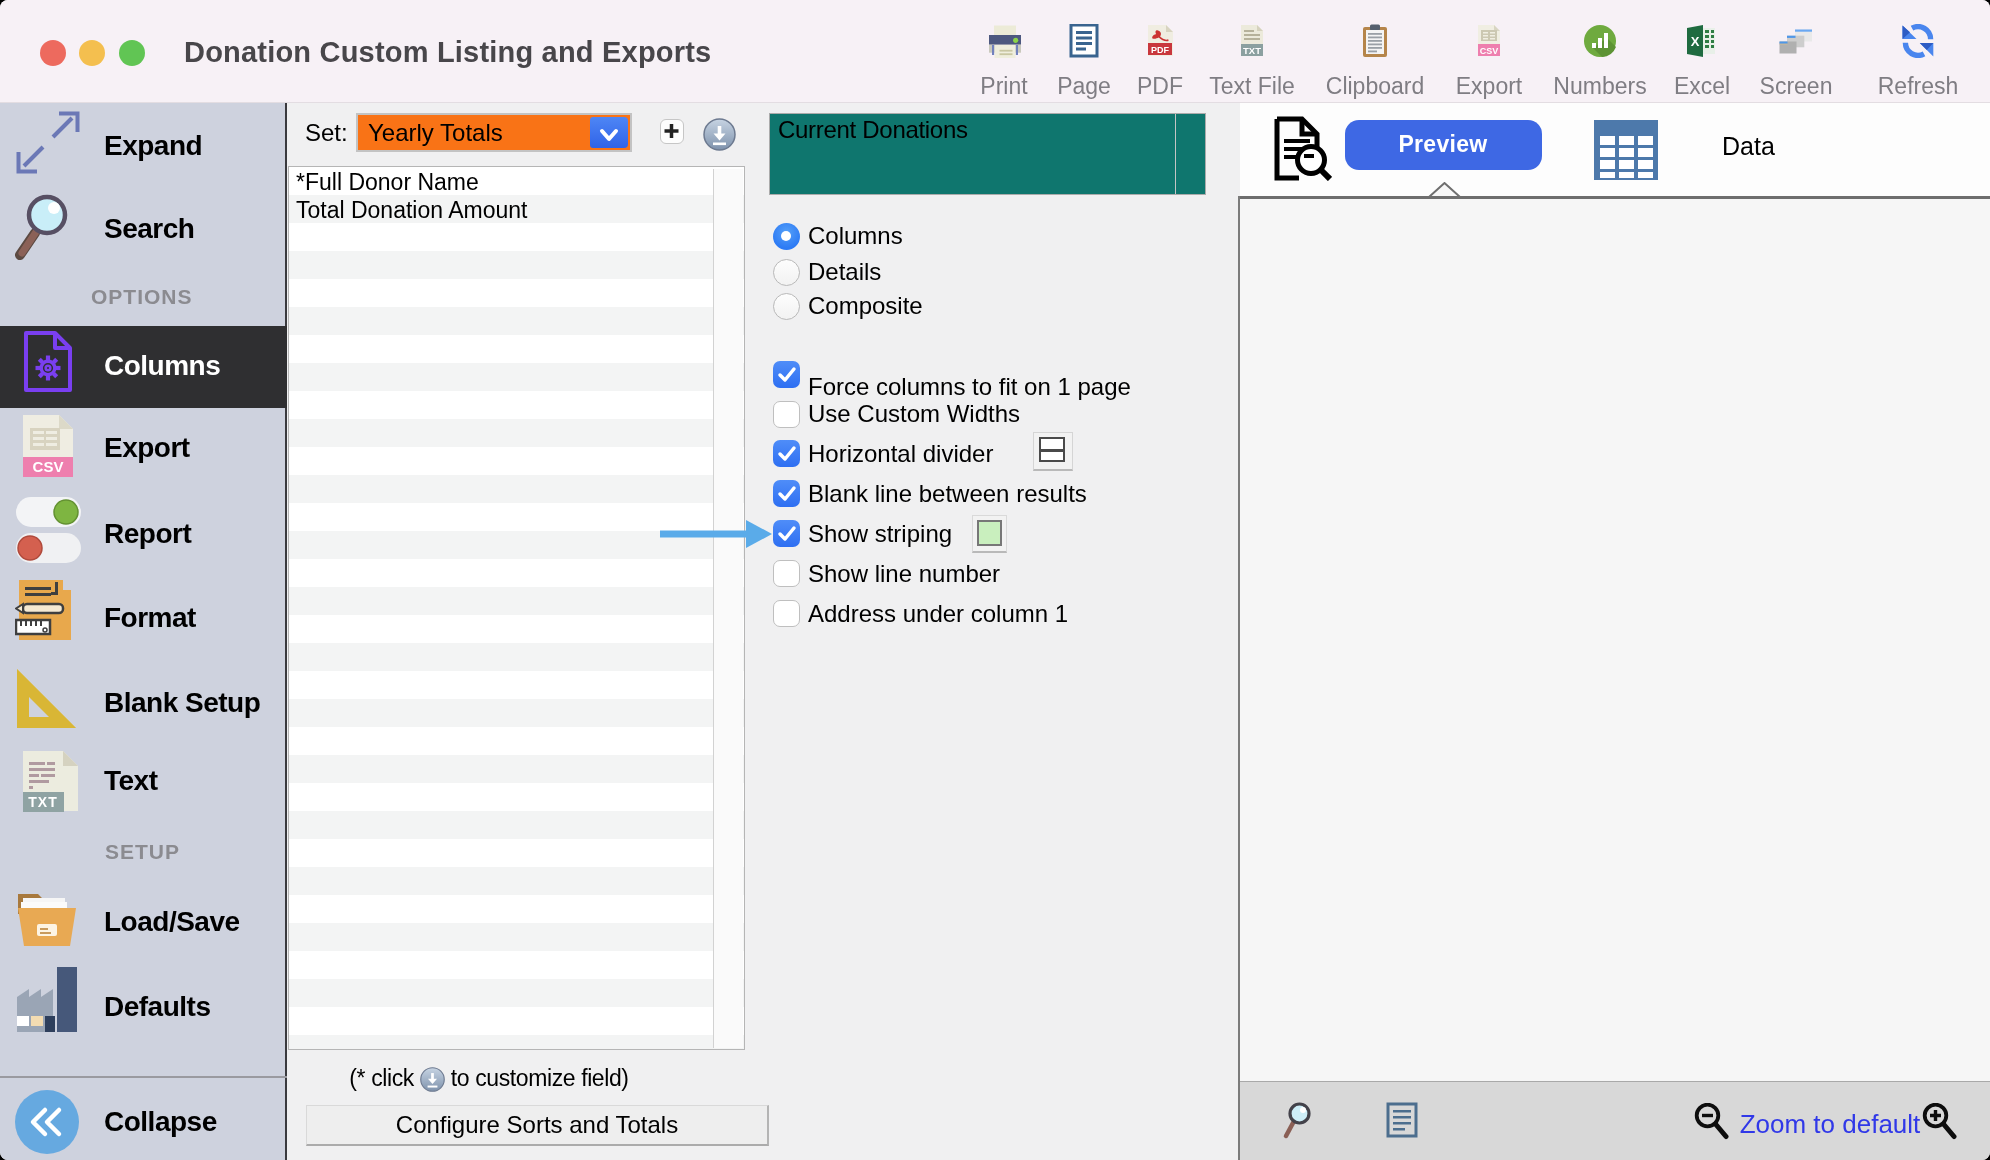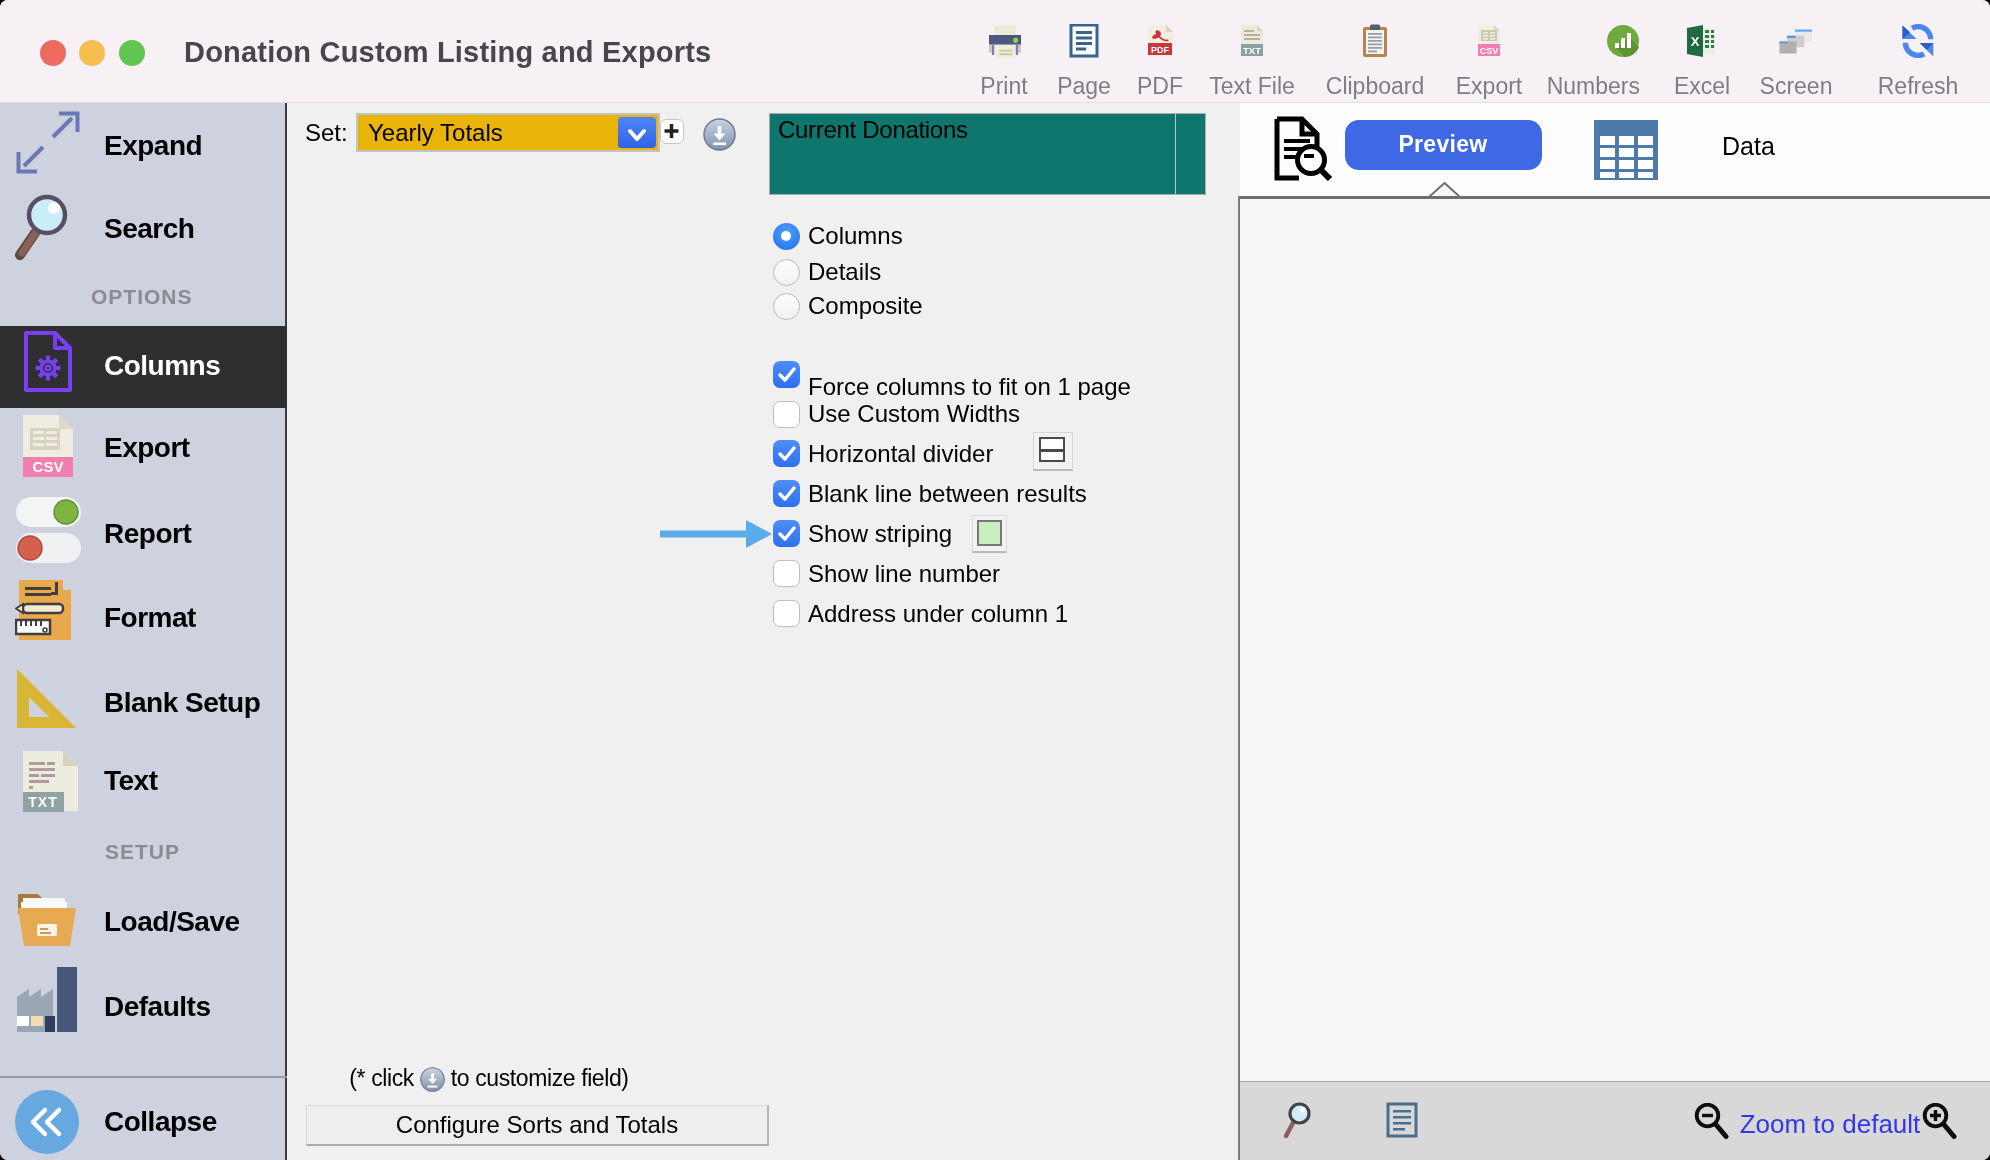--- a/index.html
+++ b/index.html
@@ -11,21 +11,21 @@
 .tbi{position:absolute;top:24px;width:80px;display:flex;flex-direction:column;align-items:center;}
 .tbi .lbl{margin-top:15px;font-size:23px;color:#7f7d83;white-space:nowrap;}
 
 .sidebar{position:absolute;top:103px;left:0;width:287px;height:1057px;background:#ced2de;border-right:2px solid #3a3a3e;box-sizing:border-box;}
 .sblbl{position:absolute;left:104px;transform:translateY(-50%);font-weight:bold;font-size:28px;letter-spacing:-0.5px;color:#000;white-space:nowrap;}
 .sbhdr{position:absolute;transform:translateY(-50%);font-weight:bold;font-size:21px;color:#8b8b90;letter-spacing:1px;}
 .selrow{position:absolute;left:0;top:223px;width:287px;height:82px;background:#2f2f31;}
 
 .mid{position:absolute;top:103px;left:289px;width:951px;height:1057px;background:#f0f0f1;}
 .setlbl{position:absolute;left:16px;top:16px;font-size:24px;color:#000;}
-.dd{position:absolute;left:67px;top:10px;width:304px;height:39px;background:#eab308;border:2px solid #c3c3c3;box-sizing:border-box;}
+.dd{position:absolute;left:67px;top:10px;width:276px;height:39px;background:#f97316;border:2px solid #c3c3c3;box-sizing:border-box;}
 .ddtxt{position:absolute;left:10px;top:50%;transform:translateY(-50%);font-size:24px;}
 .ddbtn{position:absolute;right:2px;top:2px;bottom:2px;width:38px;background:linear-gradient(#4e86f5,#3063e8);border-radius:3px 4px 4px 3px;}
 .plusbtn{position:absolute;left:371px;top:16px;width:24px;height:25px;background:#fdfdfd;border:1.5px solid #c6c6c6;border-radius:6px;box-sizing:border-box;}
 .list{position:absolute;left:-1px;top:63px;width:457px;height:884px;background:#fff;border:1.5px solid #b5b5b5;box-sizing:border-box;
   background-image:repeating-linear-gradient(#fff 0px,#fff 28px,#f3f4f4 28px,#f3f4f4 56px);background-origin:content-box;}
 .scrolltrack{position:absolute;right:1.5px;top:1.5px;bottom:1.5px;width:29px;background:#fafafa;border-left:1px solid #d2d2d2;}
 .lrow{position:absolute;left:7px;font-size:23px;color:#000;transform:translateY(-50%);white-space:nowrap;}
 .caption{position:absolute;left:-10px;top:962px;width:420px;text-align:center;font-size:23px;letter-spacing:-0.4px;color:#000;}
 .cfgbtn{position:absolute;left:17px;top:1002px;width:463px;height:41px;background:#eeeeee;border:1px solid #d9d9d9;border-bottom:2px solid #ababab;border-right:2px solid #b4b4b4;box-sizing:border-box;font-size:24px;display:flex;align-items:center;justify-content:center;}
 
@@ -135,21 +135,21 @@
             <rect x="11" y="11" width="5" height="1.5"></rect>
             <rect x="18" y="11" width="5" height="1.5"></rect>
             <rect x="11" y="14" width="5" height="1.5"></rect>
             <rect x="18" y="14" width="5" height="1.5"></rect>
           </g>
           <rect x="6" y="20" width="22" height="12" fill="#ee7fae"></rect>
           <text x="17" y="29.5" font-size="9" font-weight="bold" fill="#fff" text-anchor="middle" font-family="Liberation Sans">CSV</text>
         </svg>
         <div class="lbl">Export</div>
       </div>
-    <div class="tbi" style="left:1560px;align-items:flex-end;">
+    <div class="tbi" style="left:1560px;">
         <svg width="34" height="34" viewBox="0 0 34 34">
           <circle cx="17" cy="17" r="16" fill="#6faa3f"></circle>
           <path d="M10 24 l14 -10 l9 9 a16 16 0 0 1 -14 10 z" fill="#5d9334"></path>
           <g fill="#fff">
             <rect x="9" y="19" width="4" height="5"></rect>
             <rect x="15" y="14" width="4" height="10"></rect>
             <rect x="21" y="9" width="4" height="15"></rect>
           </g>
         </svg>
         <div class="lbl">Numbers</div>
@@ -362,20 +362,25 @@
             <stop offset="1" stop-color="#7e92ac"></stop>
           </linearGradient>
         </defs>
         <circle cx="16.5" cy="16.5" r="15.5" fill="url(#dlg)" stroke="#6d7a90" stroke-width="1.5"></circle>
         <g fill="#fff">
           <rect x="14.7" y="8" width="3.6" height="8.5"></rect>
           <path d="M10.5 15.5 h12 l-6 7 z"></path>
           <rect x="10" y="24.5" width="13" height="2.6"></rect>
         </g>
       </svg>
+    <div class="list">
+      <div class="scrolltrack"></div>
+      <div class="lrow" style="top:15px;">*Full Donor Name</div>
+      <div class="lrow" style="top:43px;">Total Donation Amount</div>
+    </div>
     <div class="caption">(* click&nbsp;<svg style="vertical-align:-6px;" width="25" height="25" viewBox="0 0 33 33">
           <circle cx="16.5" cy="16.5" r="15.5" fill="url(#dlg2)" stroke="#6d7a90" stroke-width="1.5"></circle>
           <defs>
             <linearGradient id="dlg2" x1="0" y1="0" x2="0" y2="1">
               <stop offset="0" stop-color="#c7d4e3"></stop>
               <stop offset="1" stop-color="#7e92ac"></stop>
             </linearGradient>
           </defs>
           <g fill="#fff">
             <rect x="14.7" y="8" width="3.6" height="8.5"></rect>

